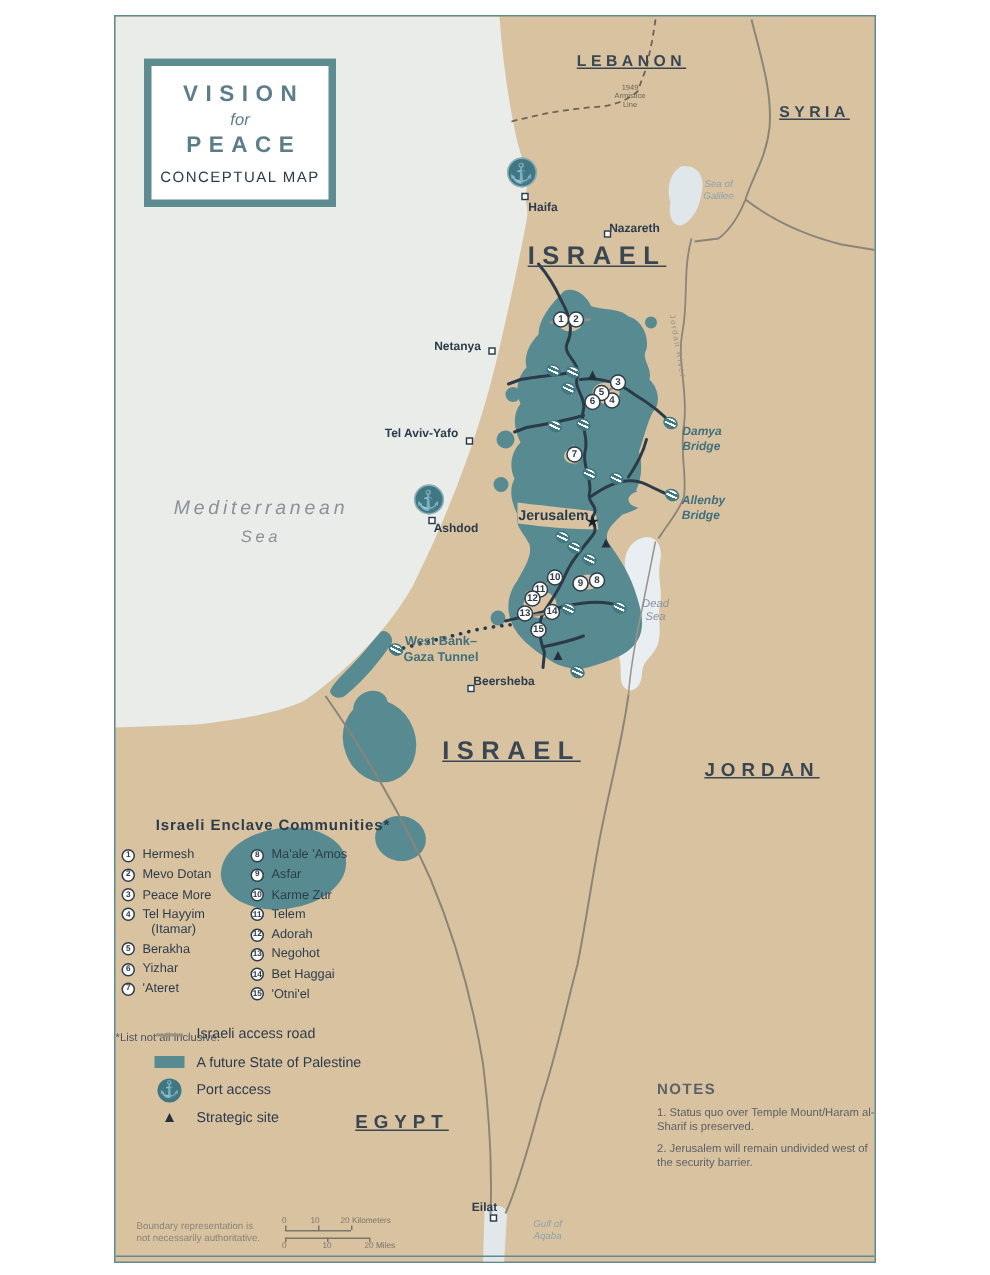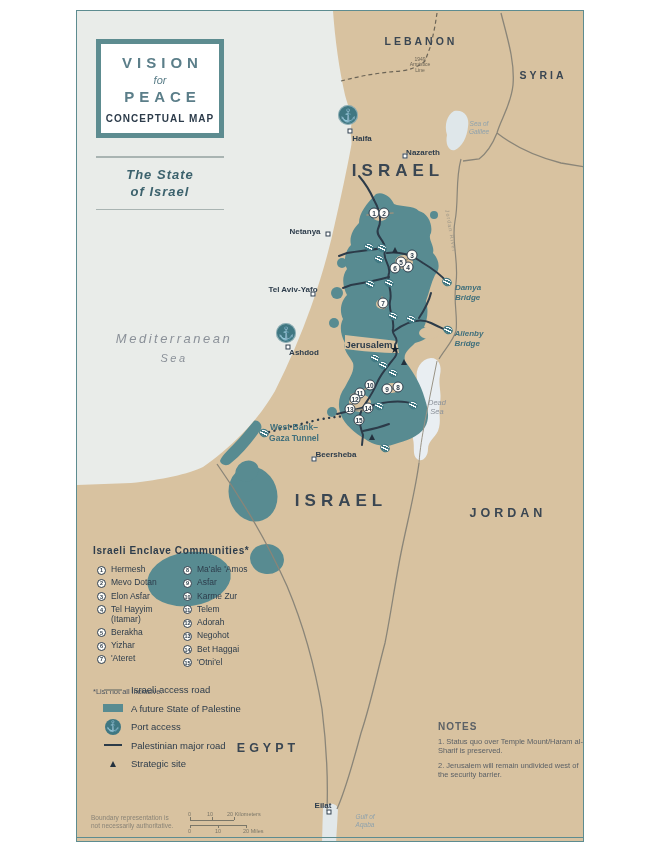--- a/index.html
+++ b/index.html
@@ -5,21 +5,21 @@
   html,body{margin:0;padding:0;}
   .page{position:relative;width:660px;height:850px;background:#ffffff;overflow:hidden;
         font-family:"Liberation Sans", sans-serif;}
   .map-frame{position:absolute;left:76px;top:10px;width:508px;height:832px;
         border:1.5px solid #5d8c90;background:#d8c2a0;box-sizing:border-box;overflow:hidden;}
   .map-frame::after{content:"";position:absolute;left:0;right:0;bottom:3px;height:1px;background:#5d8c90;}
   .geo{position:absolute;left:0;top:0;}
   #overlay{position:absolute;left:0;top:0;width:100%;height:100%;}
 
   
-  .country-label{position:absolute;transform:translate(-50%,-50%);font-weight:bold;color:#3a4652;white-space:nowrap;}
+  .country-label{position:absolute;transform:translate(-50%,-50%);font-weight:bold;color:#3a4652;white-space:nowrap;text-decoration:underline;}
   .water-label{position:absolute;transform:translate(-50%,-50%);font-style:italic;white-space:pre-line;text-align:center;line-height:1.25;}
   .water-gray{color:#8b9199;}
   .water-teal{color:#8fa2ac;}
   .bridge-label{position:absolute;transform:translate(-50%,-50%);font-style:italic;font-weight:bold;
         color:#41707c;font-size:8px;line-height:1.25;white-space:pre-line;text-align:left;}
   .tunnel-label{position:absolute;transform:translate(-50%,-50%);font-weight:bold;
         color:#41707c;font-size:8.5px;line-height:1.3;white-space:pre-line;text-align:center;}
   .armistice-label{position:absolute;transform:translate(-50%,-50%);color:#6b6456;font-size:5px;
         line-height:1.05;white-space:pre-line;text-align:center;}
   .river-label{position:absolute;transform-origin:center;color:#9a9486;font-size:5.5px;white-space:nowrap;letter-spacing:1px;}
@@ -37,27 +37,27 @@
         font-size:6.5px;font-weight:bold;color:#2d3c4b;box-sizing:border-box;}
   .site-tri{position:absolute;width:0;height:0;border-left:3.5px solid transparent;border-right:3.5px solid transparent;
         border-bottom:6px solid #23313e;transform:translate(-50%,-50%);}
 
   
   .title-box{position:absolute;left:19px;top:28px;width:128px;border:5px solid #5d8c90;background:#ffffff;
         box-sizing:border-box;text-align:center;padding:10px 2px 9px 2px;}
   .tb-vision,.tb-peace{color:#5b7e89;font-weight:bold;font-size:15px;letter-spacing:5px;margin-left:5px;}
   .tb-for{color:#5b7e89;font-style:italic;font-size:11px;margin:2px 0;}
   .tb-peace{display:block;margin-top:2px;}
-  .tb-conceptual{display:block;margin-top:8px;color:#2d3c4b;font-weight:bold;font-size:10px;letter-spacing:1px;}
+  .tb-conceptual{display:block;margin-top:8px;color:#2d3c4b;font-weight:normal;font-size:10px;letter-spacing:1px;}
   .subtitle-box{position:absolute;left:19px;top:145px;width:128px;text-align:center;}
   .subtitle-box .rule{height:1.5px;background:#a9b4b2;}
   .subtitle-text{color:#3c626d;font-style:italic;font-weight:bold;font-size:13px;letter-spacing:1px;line-height:1.35;padding:8px 0;}
 
   
-  .enclave-box{position:absolute;left:16px;top:534px;width:210px;}
+  .enclave-box{position:absolute;left:0;top:534px;width:210px;text-align:center;}
   .enclave-heading{font-size:10px;font-weight:bold;color:#2d3c4b;letter-spacing:0.6px;margin-bottom:9px;}
   .enclave-cols{position:relative;}
   .enc-col{position:absolute;top:0;}
   .enc-col.c1{left:4px;}
   .enc-col.c2{left:90px;}
   .enc-row{display:flex;align-items:flex-start;margin-bottom:3.5px;}
   .enc-num{flex:0 0 auto;width:9px;height:9px;border-radius:50%;border:1px solid #2d3c4b;background:#fdfcf8;
         display:flex;align-items:center;justify-content:center;font-size:5.5px;font-weight:bold;color:#2d3c4b;box-sizing:border-box;margin-top:0.5px;}
   .enc-name{margin-left:5px;font-size:8.5px;color:#2d3c4b;line-height:1.15;white-space:pre-line;}
   .enclave-footnote{position:absolute;left:0;top:122px;font-size:7.5px;color:#4c5560;font-style:normal;}
@@ -182,21 +182,21 @@
         <div class="armistice-label" style="left: 343px; top: 54px;">1949
 Armistice
 Line</div>
         <div class="river-label" style="left: 374px; top: 220px; transform: translate(-50%, -50%) rotate(80deg);">Jordan River</div>
         <div class="city-label" style="left: 285px; top: 127px;">Haifa</div>
         <div class="city-dot" style="left: 273px; top: 120px;"></div>
         <div class="city-label" style="left: 346px; top: 141px;">Nazareth</div>
         <div class="city-dot" style="left: 328px; top: 145px;"></div>
         <div class="city-label" style="left: 228px; top: 220px;">Netanya</div>
         <div class="city-dot" style="left: 251px; top: 223px;"></div>
-        <div class="city-label" style="left: 216px; top: 278px; text-align: center;">Tel Aviv-Yafo</div>
+        <div class="city-label" style="left: 204px; top: 278px; text-align: center;">Tel Aviv-Yafo</div>
         <div class="city-dot" style="left: 236px; top: 283px;"></div>
         <div class="city-label" style="left: 227px; top: 341px;">Ashdod</div>
         <div class="city-dot" style="left: 211px; top: 336px;"></div>
         <div class="city-label" style="left: 259px; top: 443px;">Beersheba</div>
         <div class="city-dot" style="left: 237px; top: 448px;"></div>
         <div class="city-label" style="left: 246px; top: 794px;">Eilat</div>
         <div class="city-dot" style="left: 252px; top: 801px;"></div>
         <div class="city-label big" style="left: 292px; top: 333px;">Jerusalem</div>
         <div class="star" style="left: 318px; top: 338px;">★</div>
         <div class="port-icon" style="left: 271px; top: 104px;">⚓</div>
@@ -236,44 +236,36 @@
         <div class="site-tri" style="left: 327px; top: 351px;"></div>
         <div class="site-tri" style="left: 295px; top: 426px;"></div>
       </div>
 
     <div class="title-box">
       <span class="tb-vision">VISION</span>
       <div class="tb-for">for</div>
       <span class="tb-peace">PEACE</span>
       <span class="tb-conceptual">CONCEPTUAL MAP</span>
     </div>
-    <div class="subtitle-box">
-      <div class="rule"></div>
-      <div class="subtitle-text">
-        <span>The State</span><br>
-        <span>of Israel</span>
-      </div>
-      <div class="rule"></div>
-    </div>
 
     <div class="enclave-box">
       <div class="enclave-heading">Israeli Enclave Communities*</div>
       <div class="enclave-cols">
         <div class="enc-col c1" id="enc-col1">
             <div class="enc-row">
               <span class="enc-num">1</span>
               <span class="enc-name">Hermesh</span>
             </div>
             <div class="enc-row">
               <span class="enc-num">2</span>
               <span class="enc-name">Mevo Dotan</span>
             </div>
             <div class="enc-row">
               <span class="enc-num">3</span>
-              <span class="enc-name">Elon Asfar</span>
+              <span class="enc-name">Peace More</span>
             </div>
             <div class="enc-row">
               <span class="enc-num">4</span>
               <span class="enc-name">Tel Hayyim
 (Itamar)</span>
             </div>
             <div class="enc-row">
               <span class="enc-num">5</span>
               <span class="enc-name">Berakha</span>
             </div>
@@ -335,26 +327,20 @@
           <span class="legend-swatch">
             <span class="sw-fill"></span>
           </span>
           <span class="legend-label">A future State of Palestine</span>
         </div>
         <div class="legend-row">
           <span class="legend-swatch">
             <span class="sw-port">⚓</span>
           </span>
           <span class="legend-label">Port access</span>
-        </div>
-        <div class="legend-row">
-          <span class="legend-swatch">
-            <span class="sw-road-dark"></span>
-          </span>
-          <span class="legend-label">Palestinian major road</span>
         </div>
         <div class="legend-row">
           <span class="legend-swatch">
             <span class="sw-site"></span>
           </span>
           <span class="legend-label">Strategic site</span>
         </div>
       </div>
 
     <div class="notes-box">

